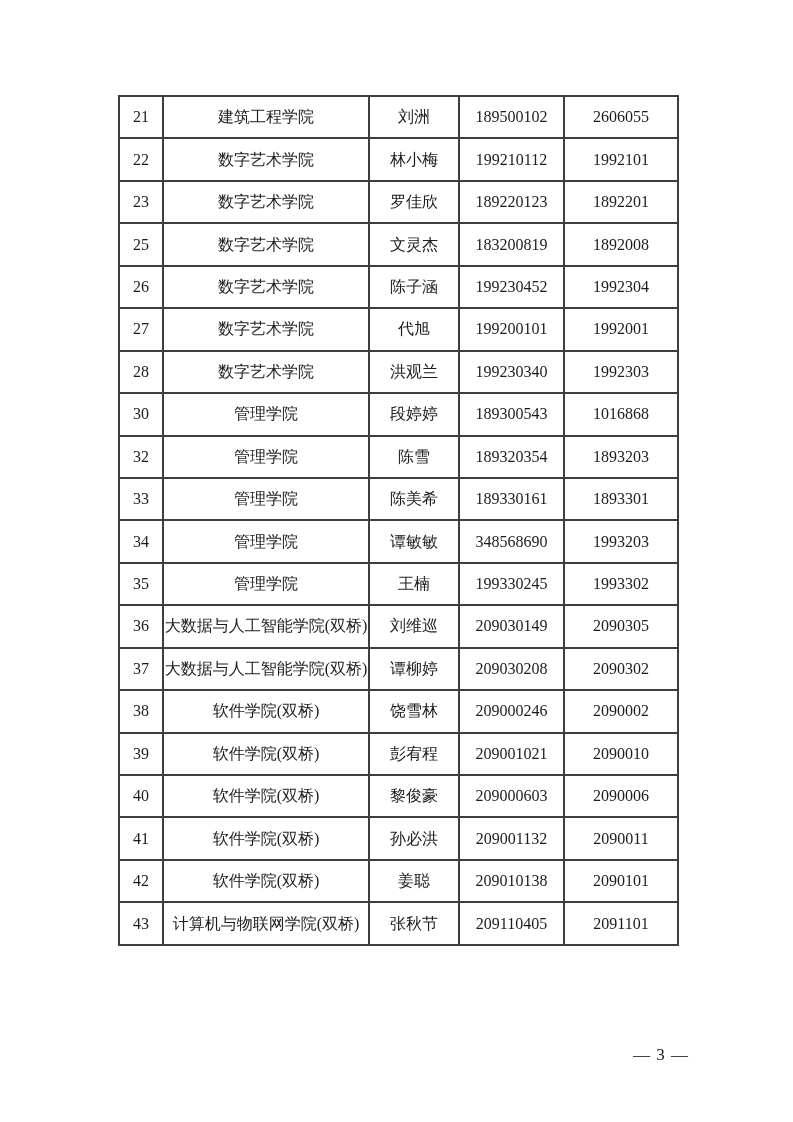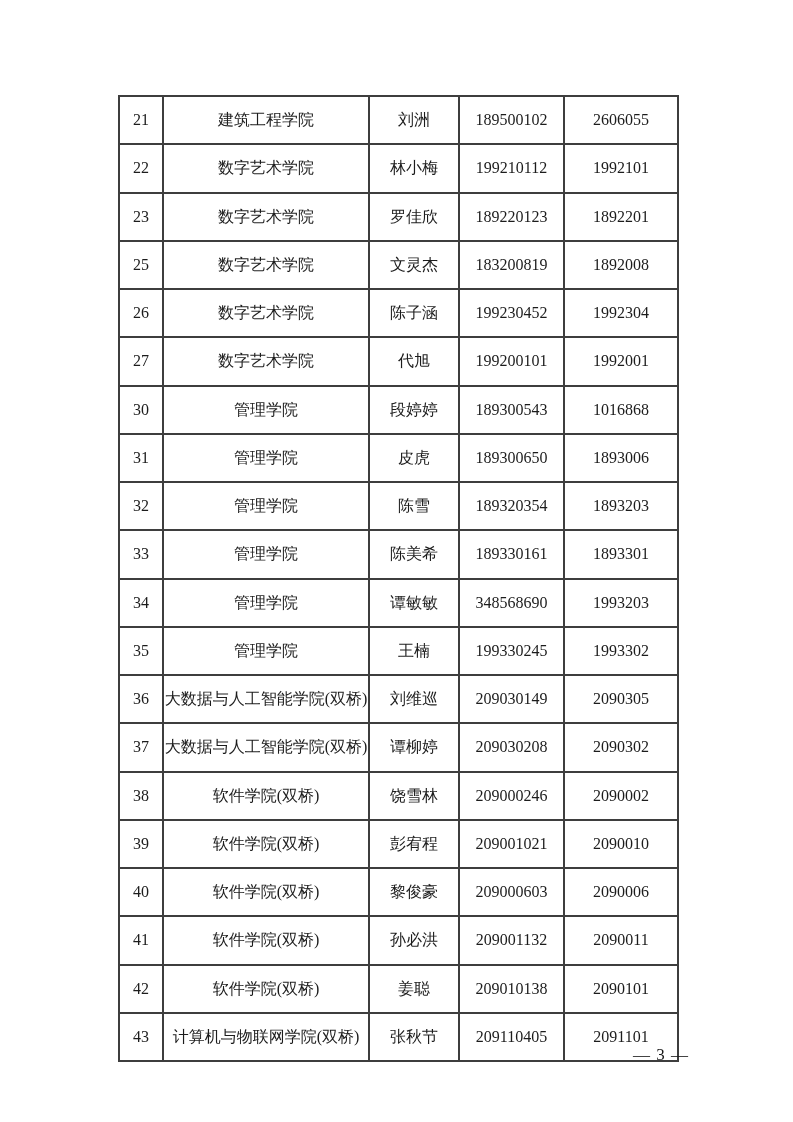--- a/index.html
+++ b/index.html
@@ -17,21 +17,21 @@
   }
   .page {
     position: absolute;
     inset: 0;
   }
   table.roster {
     position: absolute;
     left: 118px;
     top: 95px;
     width: 559px;
-    height: 967px;
+    height: 851px;
     border-collapse: collapse;
     table-layout: fixed;
   }
   table.roster td {
     border: 2px solid #3e3e3e;
     text-align: center;
     vertical-align: middle;
     padding: 0;
     font-size: 16px;
     line-height: 1;
@@ -103,32 +103,32 @@
           <td>1992304</td>
         </tr>
         <tr>
           <td>27</td>
           <td>数字艺术学院</td>
           <td>代旭</td>
           <td>199200101</td>
           <td>1992001</td>
         </tr>
         <tr>
+          <td>28</td>
+          <td>数字艺术学院</td>
+          <td>洪观兰</td>
+          <td>199230340</td>
+          <td>1992303</td>
+        </tr>
+        <tr>
           <td>30</td>
           <td>管理学院</td>
           <td>段婷婷</td>
           <td>189300543</td>
           <td>1016868</td>
-        </tr>
-        <tr>
-          <td>31</td>
-          <td>管理学院</td>
-          <td>皮虎</td>
-          <td>189300650</td>
-          <td>1893006</td>
         </tr>
         <tr>
           <td>32</td>
           <td>管理学院</td>
           <td>陈雪</td>
           <td>189320354</td>
           <td>1893203</td>
         </tr>
         <tr>
           <td>33</td>

